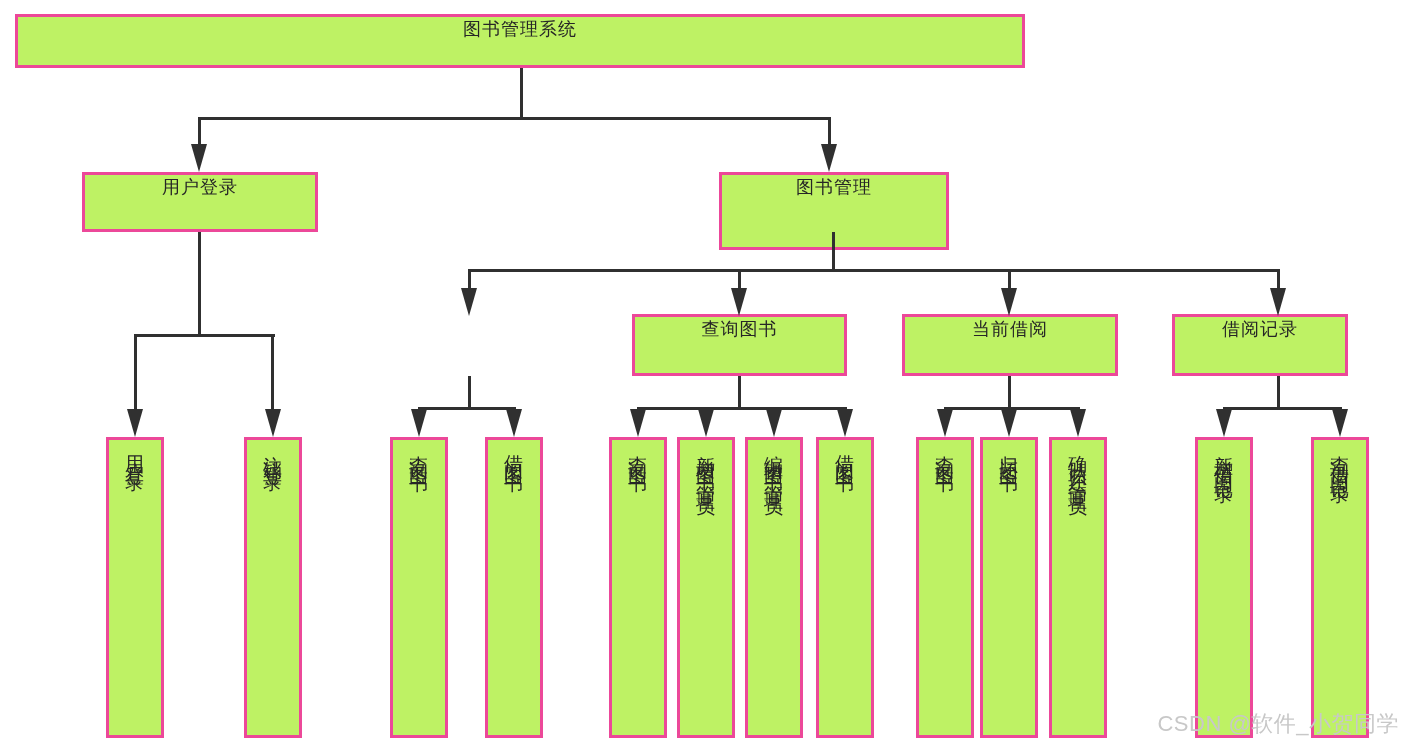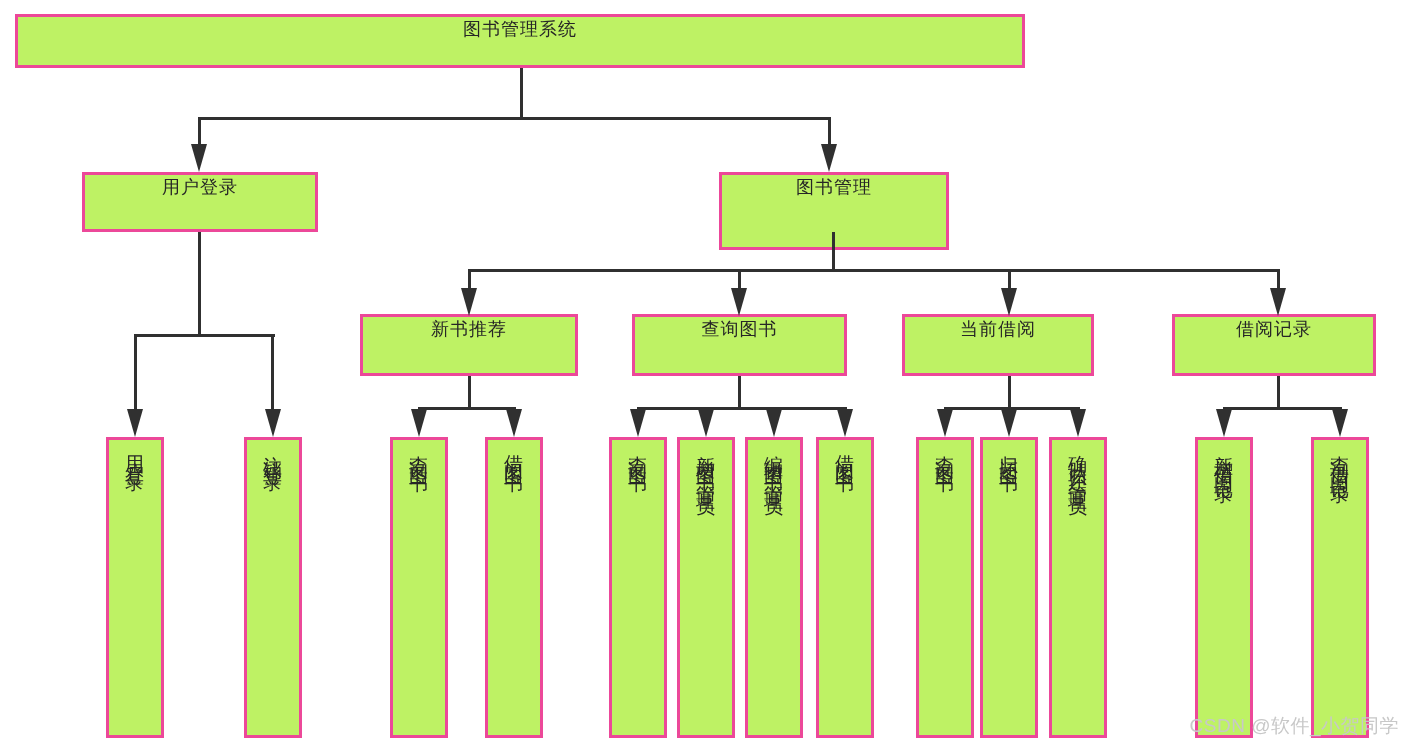--- a/index.html
+++ b/index.html
@@ -21,50 +21,47 @@
   }
   .vline { position:absolute; width:3px; background:#303030; }
   .hline { position:absolute; height:3px; background:#303030; }
   .arrow {
     position:absolute; width:0; height:0;
     border-left:8px solid transparent; border-right:8px solid transparent;
     border-top:28px solid #303030;
   }
   .watermark {
     position:absolute; right:6px; bottom:8px;
-    font-size:19px; color:#c8c8c8; letter-spacing:0.5px;
+    font-size:22px; color:#c8c8c8; letter-spacing:0.5px;
     white-space:nowrap;
   }
 </style>
 </head>
 <body>
 
 <div class="canvas">
 
   <div class="box hbox" style="left:15px;top:14px;width:1010px;height:54px">
     <span>图书管理系统</span>
   </div>
 
   <div class="box hbox" style="left:82px;top:172px;width:236px;height:60px">
     <span>用户登录</span>
   </div>
   <div class="box hbox" style="left:719px;top:172px;width:230px;height:78px">
     <span>图书管理</span>
   </div>
 
-  <div class="box hbox" style="left:360px;top:314px;width:218px;height:62px">
-    <span>新书推荐</span>
-  </div>
   <div class="box hbox" style="left:632px;top:314px;width:215px;height:62px">
     <span>查询图书</span>
   </div>
-  <div class="box hbox" style="left:902px;top:314px;width:192px;height:62px">
+  <div class="box hbox" style="left:902px;top:314px;width:216px;height:62px">
     <span>当前借阅</span>
   </div>
-  <div class="box hbox" style="left:1172px;top:314px;width:204px;height:62px">
+  <div class="box hbox" style="left:1172px;top:314px;width:176px;height:62px">
     <span>借阅记录</span>
   </div>
 
   <div class="box vbox" style="left:106px;top:437px;width:58px;height:301px">
     <span>用户登录</span>
   </div>
   <div class="box vbox" style="left:244px;top:437px;width:58px;height:301px">
     <span>注销登录</span>
   </div>
 

